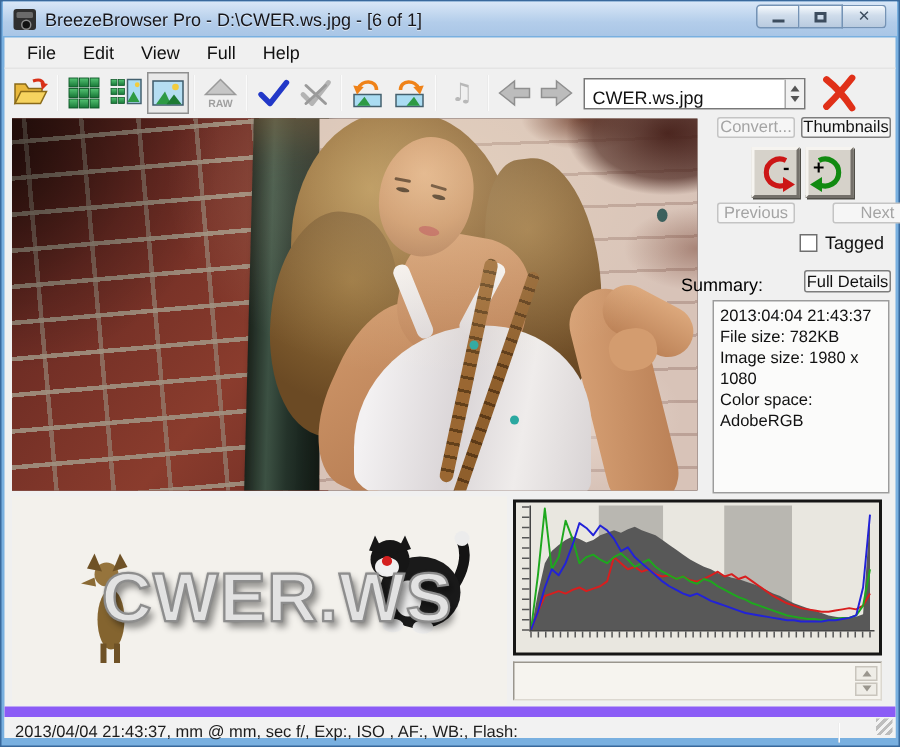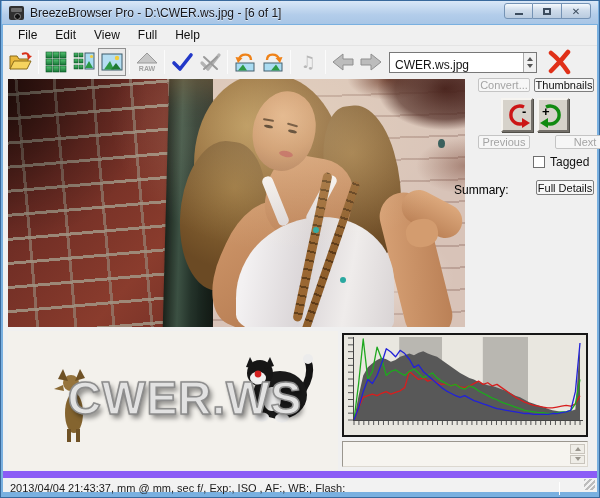--- a/index.html
+++ b/index.html
@@ -337,20 +337,26 @@
       </div>
 
     <div class="checkbox" style="left:530px;top:131px"></div>
     <div class="cblabel" style="left:547px;top:130px">Tagged</div>
 
     <div id="summary-label" style="top:158px">Summary:</div>
     <div class="flatbtn" style="left:533px;top:155px;width:58px;height:15px;border-color:#7d7d7d">
         <span>Full Details</span>
       </div>
 
+    <div id="summary-box" style="top:175px;height:129px">
+      <div>2013:04:04 21:43:37</div>
+      <div>File size: 782KB</div>
+      <div>Image size: 1980 x 1080</div>
+      <div>Color space: AdobeRGB</div>
+    </div>
 
     <div id="bottom-panel">
       <svg width="44" height="84" style="position:absolute;left:44px;top:30px">
         <ellipse cx="22" cy="52" rx="9" ry="20" fill="#84642f"></ellipse>
         <circle cx="19" cy="22" r="8" fill="#96743c"></circle>
         <polygon points="11,8 16,20 6,18" fill="#6f5226"></polygon>
         <polygon points="28,8 23,20 33,17" fill="#6f5226"></polygon>
         <polygon points="11,24 2,28 12,30" fill="#8a6a34"></polygon>
         <rect x="15" y="68" width="4" height="13" fill="#6f5226"></rect>
         <rect x="24" y="68" width="4" height="13" fill="#6f5226"></rect>

